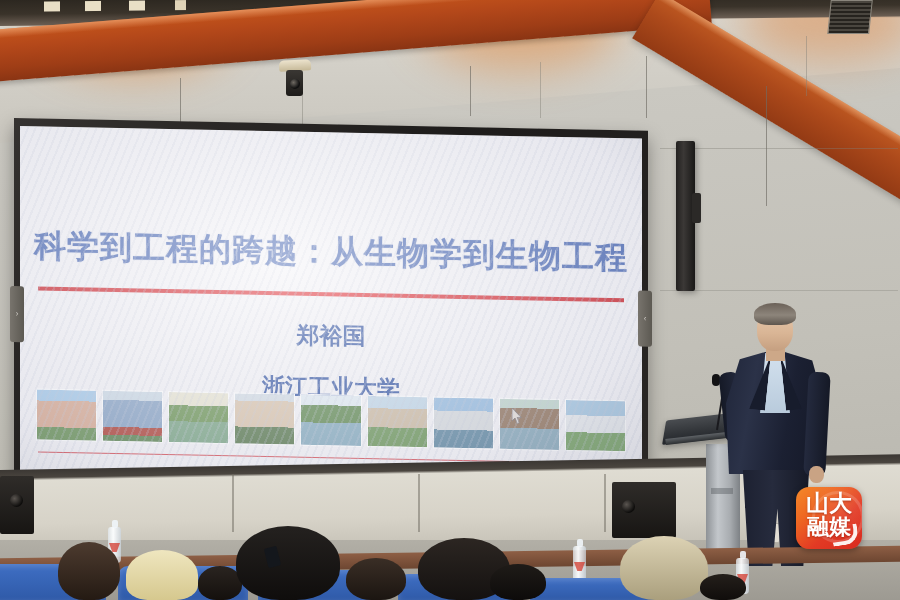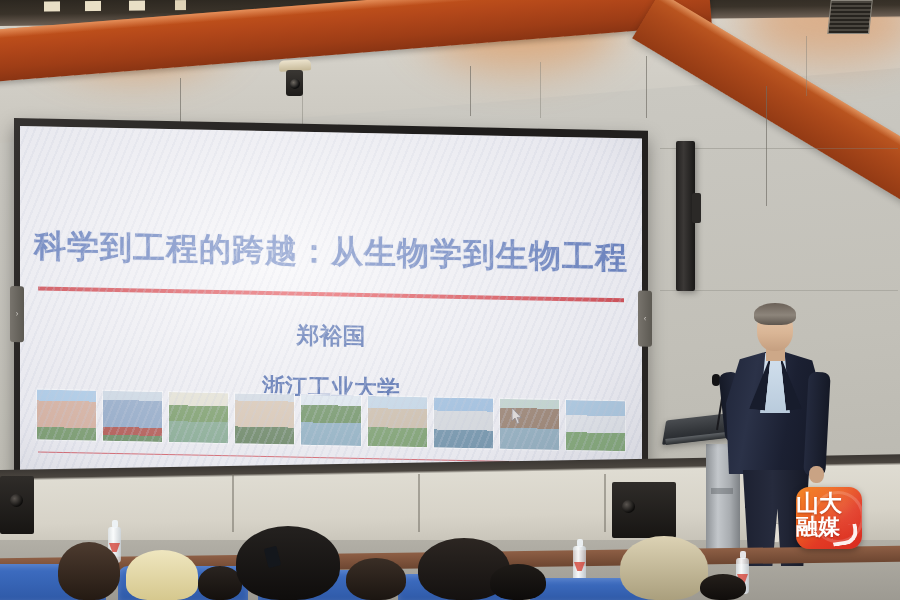--- a/index.html
+++ b/index.html
@@ -555,21 +555,21 @@
   .watermark .ring {
     position: absolute;
     left: 16px; top: 4px;
     width: 46px; height: 46px;
     border: 3px solid rgba(255,255,255,.16);
     border-radius: 50%;
   }
   .wm-text {
     position: absolute;
     left: 0; right: 0; top: 5px;
-    text-align: left;
+    text-align: center;
     font-family: "DejaVu Sans", sans-serif;
     font-weight: bold;
     color: #ffffff;
     line-height: 1.04;
     font-size: 23px;
     letter-spacing: 0px;
     text-shadow: 0 1px 2px rgba(120,20,0,.45);
   }
   .wm-line2 { display:block; font-size: 22px; }
   .wm-swoosh {

